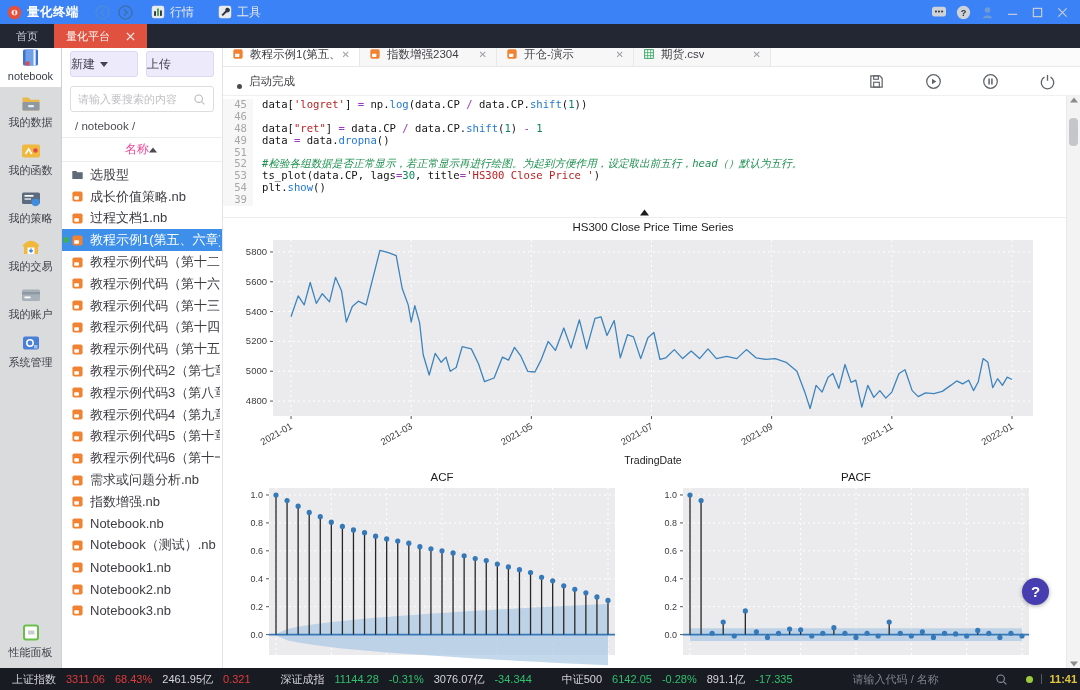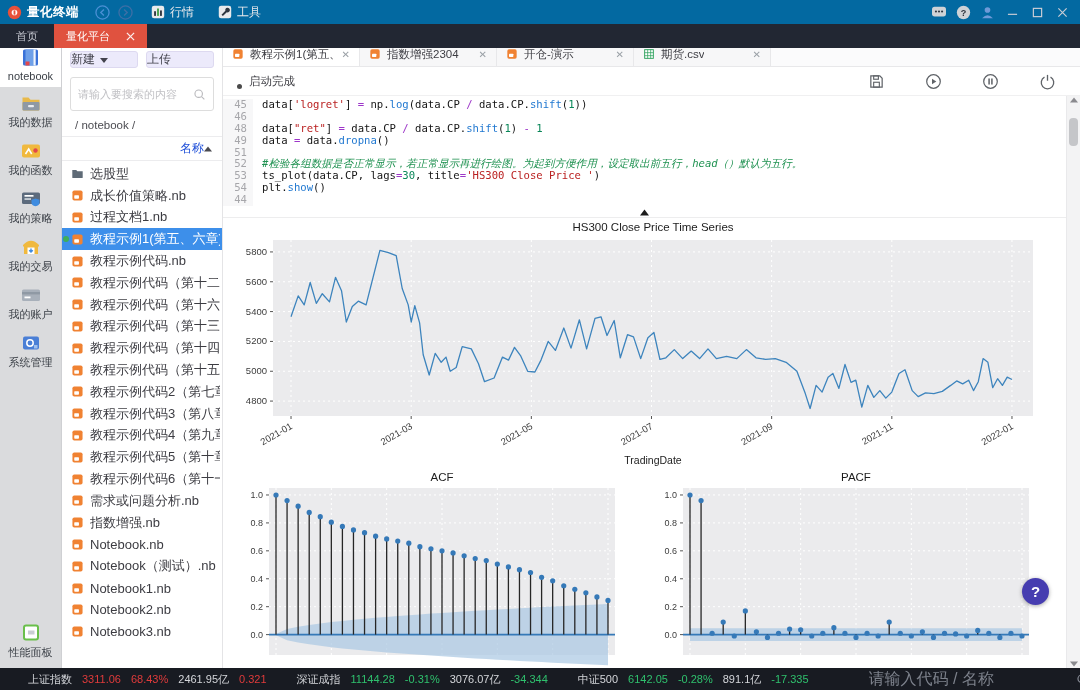--- a/index.html
+++ b/index.html
@@ -2,21 +2,21 @@
 <html><head>
 <meta charset="utf-8">
 <style>
   *{margin:0;padding:0;box-sizing:border-box}
   html,body{width:1080px;height:690px;overflow:hidden}
   body{position:relative;font-family:"Liberation Sans",sans-serif;background:#fff}
   .i{display:inline-flex;align-items:center;justify-content:center;line-height:0}
   .i svg{display:block}
 
   
-  .titlebar{position:absolute;top:0;left:0;width:100%;height:24px;background:#0369a1;display:flex;align-items:center;color:#fff;z-index:6;padding-left:7px}
+  .titlebar{position:absolute;top:0;left:0;width:100%;height:24px;background:#3b82f6;display:flex;align-items:center;color:#fff;z-index:6;padding-left:7px}
   .tb-name{font-size:12.5px;font-weight:bold;margin:0 16px 0 5px;letter-spacing:.5px}
   .tb-nav{display:flex;gap:8px;margin-right:18px}
   .tb-menu{display:flex;align-items:center;gap:5px;margin-right:24px;font-size:12px;color:#e8e9ec}
   .tb-right{margin-left:auto;display:flex;align-items:center;gap:9px;padding-right:10px}
   .tb-ctl{width:16px;text-align:center;cursor:default}
 
   
   .wintabs{position:absolute;top:24px;left:0;width:100%;height:24px;background:#222733;display:flex;z-index:6}
   .wintab{display:flex;align-items:center;font-size:11px;color:#c9ccd4;padding:0 16px}
   .wintab.active{background:#e0523f;color:#fff;gap:16px;padding:0 12px}
@@ -27,26 +27,26 @@
 
   .iconbar{width:62px;background:#dadbdd;position:relative;flex:none;border-right:1px solid #cfd0d3}
   .icon-item{display:flex;flex-direction:column;align-items:center;padding:6px 0 5px;gap:2px;font-size:11px;color:#3a3f46;cursor:default}
   .icon-item.active{background:#fff}
   .icon-item .i svg{width:22px;height:20px}
   .icon-item.bottom{position:absolute;bottom:3px;left:0;right:0}
 
   
   .filepanel{width:161px;background:#fff;border-right:1px solid #e4e4e6;display:flex;flex-direction:column;flex:none;font-size:12px}
   .fp-buttons{display:flex;gap:8px;padding:9px 8px 6px}
-  .btn-lav{flex:1;background:#eceafb;border:1px solid #ddd9f0;border-radius:3px;height:17px;display:flex;align-items:center;justify-content:flex-start;font-size:12px;color:#43434d;gap:5px;cursor:pointer}
-  .fp-search{margin:3px 8px 7px;border:1px solid #ddd;border-radius:3px;height:34px;display:flex;align-items:center;padding:0 7px;gap:4px}
+  .btn-lav{flex:1;background:#eceafb;border:1px solid #ddd9f0;border-radius:3px;height:26px;display:flex;align-items:center;justify-content:flex-start;font-size:12px;color:#43434d;gap:5px;cursor:pointer}
+  .fp-search{margin:3px 8px 7px;border:1px solid #ddd;border-radius:3px;height:26px;display:flex;align-items:center;padding:0 7px;gap:4px}
   .fp-search input{border:0;outline:0;flex:1;font-size:11px;color:#333;min-width:0;font-family:"Liberation Sans",sans-serif}
   .fp-search input::placeholder{color:#c0c0c4}
   .fp-crumb{display:flex;align-items:center;gap:5px;padding:1px 8px 5px;color:#4c4c52;font-size:11.5px}
-  .fp-header{display:flex;align-items:center;justify-content:flex-end;padding:3px 10px 3px 8px;border-top:1px solid #ececee;border-bottom:1px solid #ececee;color:#1d4ed8;font-size:12px}
+  .fp-header{display:flex;align-items:center;justify-content:center;padding:3px 10px 3px 8px;border-top:1px solid #ececee;border-bottom:1px solid #ececee;color:#ec4899;font-size:12px}
   .file-list{flex:1;overflow:hidden;padding-top:2px}
   .file-row{display:flex;align-items:center;gap:6px;height:21.8px;padding:0 2px 0 9px;color:#3c3c42;position:relative;white-space:nowrap;cursor:pointer}
   .file-row .i svg{width:13px;height:13px;flex:none}
   .file-row.selected{background:#3d8fea;color:#fff}
   .sel-dot{position:absolute;left:1px;top:50%;margin-top:-3px;width:6px;height:6px;border-radius:50%;background:#3fae5a}
   .file-label{font-size:13px;overflow:hidden}
 
   
   .main{flex:1;display:flex;flex-direction:column;background:#fff;position:relative;min-width:0}
   .nb-tabs{height:25px;display:flex;border-bottom:1px solid #e8e8ea;background:#fbfbfc;flex:none}
@@ -72,26 +72,26 @@
   .outzone{border-top:1px solid #ededee}
   svg.price{display:block;margin-left:4px}
   .charts2{display:flex;padding-left:8px;gap:22px}
 
   .scrollbar{position:absolute;right:0;top:0;bottom:0;width:14px;background:#f3f3f4;border-left:1px solid #e9e9eb}
   .sb-arrow{position:absolute;left:0;width:13px;text-align:center}
   .sb-arrow.top{top:1px}.sb-arrow.bot{bottom:1px}
   .sb-thumb{position:absolute;left:2px;top:22px;width:9px;height:28px;background:#c5c6c9;border-radius:4px}
 
   
-  .statusbar{position:absolute;bottom:0;left:0;width:100%;height:22px;background:#181b22;display:flex;align-items:center;font-size:11px;color:#d4d6da;z-index:9;padding:0 28px;gap:0}
+  .statusbar{position:absolute;bottom:0;left:0;width:100%;height:22px;background:#181b22;display:flex;align-items:center;font-size:11px;color:#d4d6da;z-index:9;padding:0 12px;gap:0}
   .sb-indices{display:flex;gap:30px}
   .idx{display:flex;gap:10px;align-items:center;white-space:nowrap}
   .idx .up{color:#e03b3b}.idx .down{color:#2fc06d}.idx .amt{color:#d4d6da}
   .sb-search{flex:1;max-width:375px;margin-left:60px;display:flex;align-items:center}
-  .sb-search input{background:transparent;border:0;outline:0;color:#aab;font-size:16px;flex:1;font-family:"Liberation Sans",sans-serif}
+  .sb-search input{background:transparent;border:0;outline:0;color:#aab;font-size:11px;flex:1;font-family:"Liberation Sans",sans-serif}
   .sb-search input::placeholder{color:#7d828c}
   .sb-clock{display:flex;align-items:center;gap:8px;color:#e0c53e;font-weight:bold;margin-left:18px;white-space:nowrap}
   .sb-dot{width:7px;height:7px;border-radius:50%;background:#9ccc3d}
   .sb-bar{width:1px;height:10px;background:#555a64}
 
   .help-fab{position:absolute;left:1022px;top:578px;width:27px;height:27px;border-radius:50%;background:#463db0;color:#fff;display:flex;align-items:center;justify-content:center;font-size:15px;font-weight:bold;z-index:8;box-shadow:0 1px 4px rgba(0,0,0,.35);cursor:pointer}
 </style>
 </head>
 <body>
 
@@ -355,29 +355,20 @@
           </span>
           <span class="file-label">教程示例1(第五、六章).nb</span>
         </div>
         <div class="file-row">
           <span class="i">
             <svg viewBox="0 0 18 18">
               <rect x="2" y="2" width="14" height="14" rx="2.5" fill="#f08232"></rect>
               <rect x="4.5" y="8.5" width="6.5" height="5" rx="1" fill="#fff"></rect>
             </svg>
           </span>
-          <span class="file-label">教程示例代码.nb</span>
-        </div>
-        <div class="file-row">
-          <span class="i">
-            <svg viewBox="0 0 18 18">
-              <rect x="2" y="2" width="14" height="14" rx="2.5" fill="#f08232"></rect>
-              <rect x="4.5" y="8.5" width="6.5" height="5" rx="1" fill="#fff"></rect>
-            </svg>
-          </span>
           <span class="file-label">教程示例代码（第十二章）.nb</span>
         </div>
         <div class="file-row">
           <span class="i">
             <svg viewBox="0 0 18 18">
               <rect x="2" y="2" width="14" height="14" rx="2.5" fill="#f08232"></rect>
               <rect x="4.5" y="8.5" width="6.5" height="5" rx="1" fill="#fff"></rect>
             </svg>
           </span>
           <span class="file-label">教程示例代码（第十六章）.nb</span>
@@ -608,21 +599,21 @@
     <div class="content">
       <div class="code">
           <div class="code-row"><span class="gutter">45</span><span class="code-text"><span>data[</span><span class="tk-s">'logret'</span><span>] </span><span class="tk-o">=</span><span> np.</span><span class="tk-f">log</span><span>(data.CP </span><span class="tk-o">/</span><span> data.CP.</span><span class="tk-f">shift</span><span>(</span><span class="tk-n">1</span><span>))</span></span></div>
           <div class="code-row"><span class="gutter">46</span><span class="code-text"></span></div>
           <div class="code-row"><span class="gutter">48</span><span class="code-text"><span>data[</span><span class="tk-s">"ret"</span><span>] </span><span class="tk-o">=</span><span> data.CP </span><span class="tk-o">/</span><span> data.CP.</span><span class="tk-f">shift</span><span>(</span><span class="tk-n">1</span><span>) </span><span class="tk-o">-</span><span> </span><span class="tk-n">1</span></span></div>
           <div class="code-row"><span class="gutter">49</span><span class="code-text"><span>data </span><span class="tk-o">=</span><span> data.</span><span class="tk-f">dropna</span><span>()</span></span></div>
           <div class="code-row"><span class="gutter">51</span><span class="code-text"></span></div>
           <div class="code-row"><span class="gutter">52</span><span class="code-text"><span class="tk-c">#检验各组数据是否正常显示，若正常显示再进行绘图。为起到方便作用，设定取出前五行，head（）默认为五行。</span></span></div>
           <div class="code-row"><span class="gutter">53</span><span class="code-text"><span>ts_plot(data.CP, lags</span><span class="tk-o">=</span><span class="tk-n">30</span><span>, title</span><span class="tk-o">=</span><span class="tk-s">'HS300 Close Price '</span><span>)</span></span></div>
           <div class="code-row"><span class="gutter">54</span><span class="code-text"><span>plt.</span><span class="tk-f">show</span><span>()</span></span></div>
-          <div class="code-row"><span class="gutter">44</span><span class="code-text"></span></div>
+          <div class="code-row"><span class="gutter">39</span><span class="code-text"></span></div>
         </div>
       <div class="collapse-row">
         <span class="i">
             <svg width="9" height="7" viewBox="0 0 9 7">
               <path d="M0 6.5 h9 L4.5 0.5 z" fill="#1c1c1c"></path>
             </svg>
           </span>
       </div>
       <div class="outzone">
         <svg class="price" width="822" height="252">

